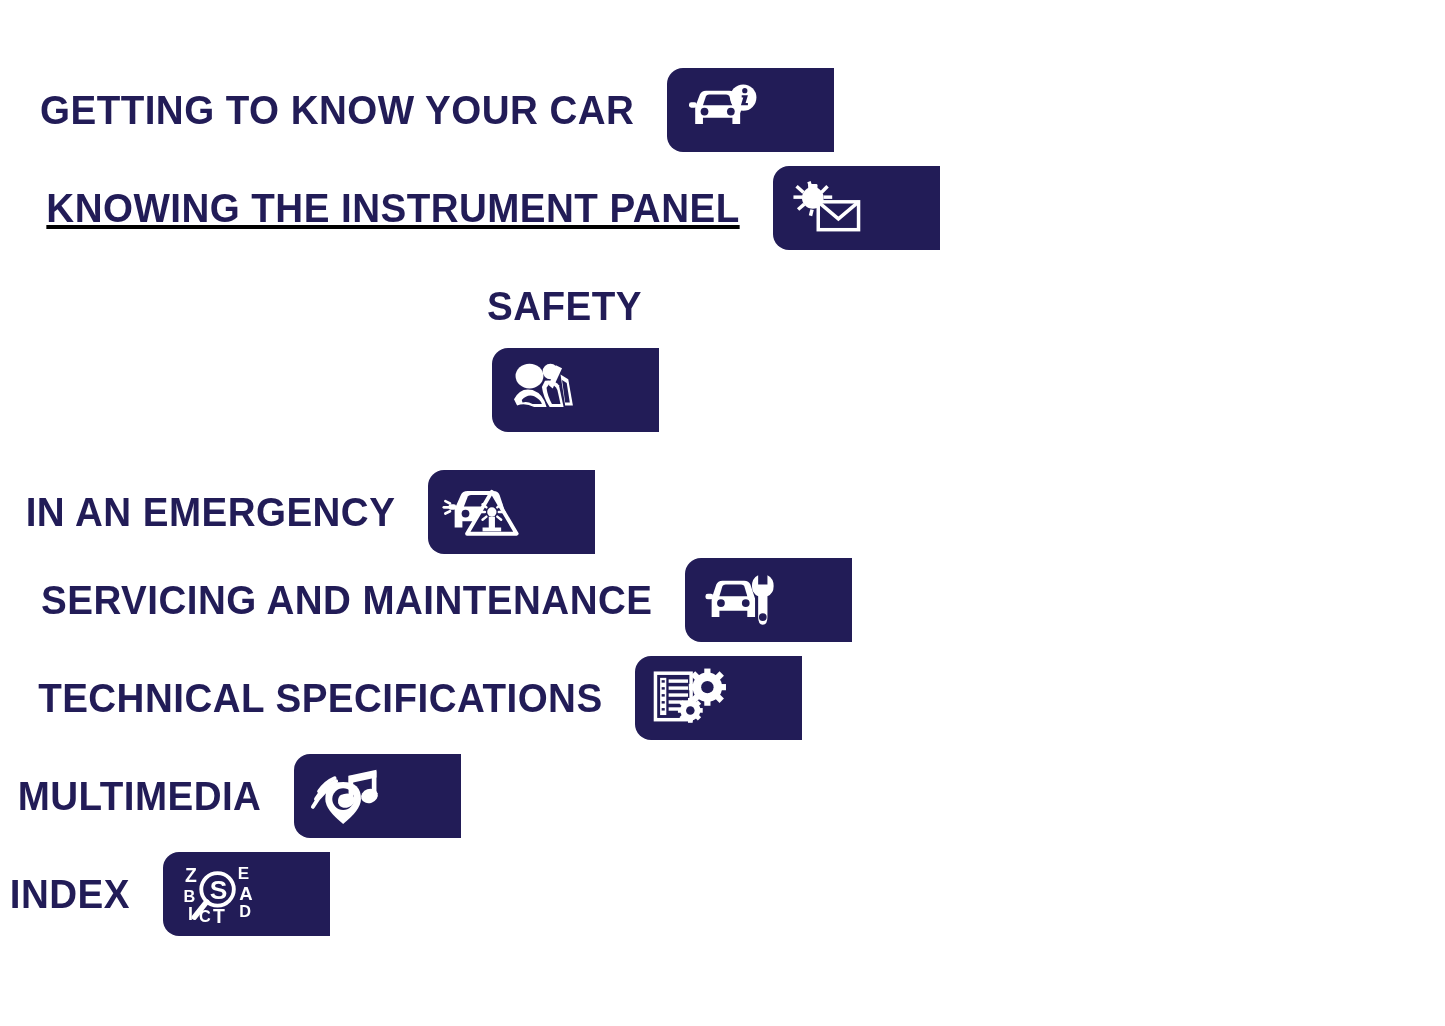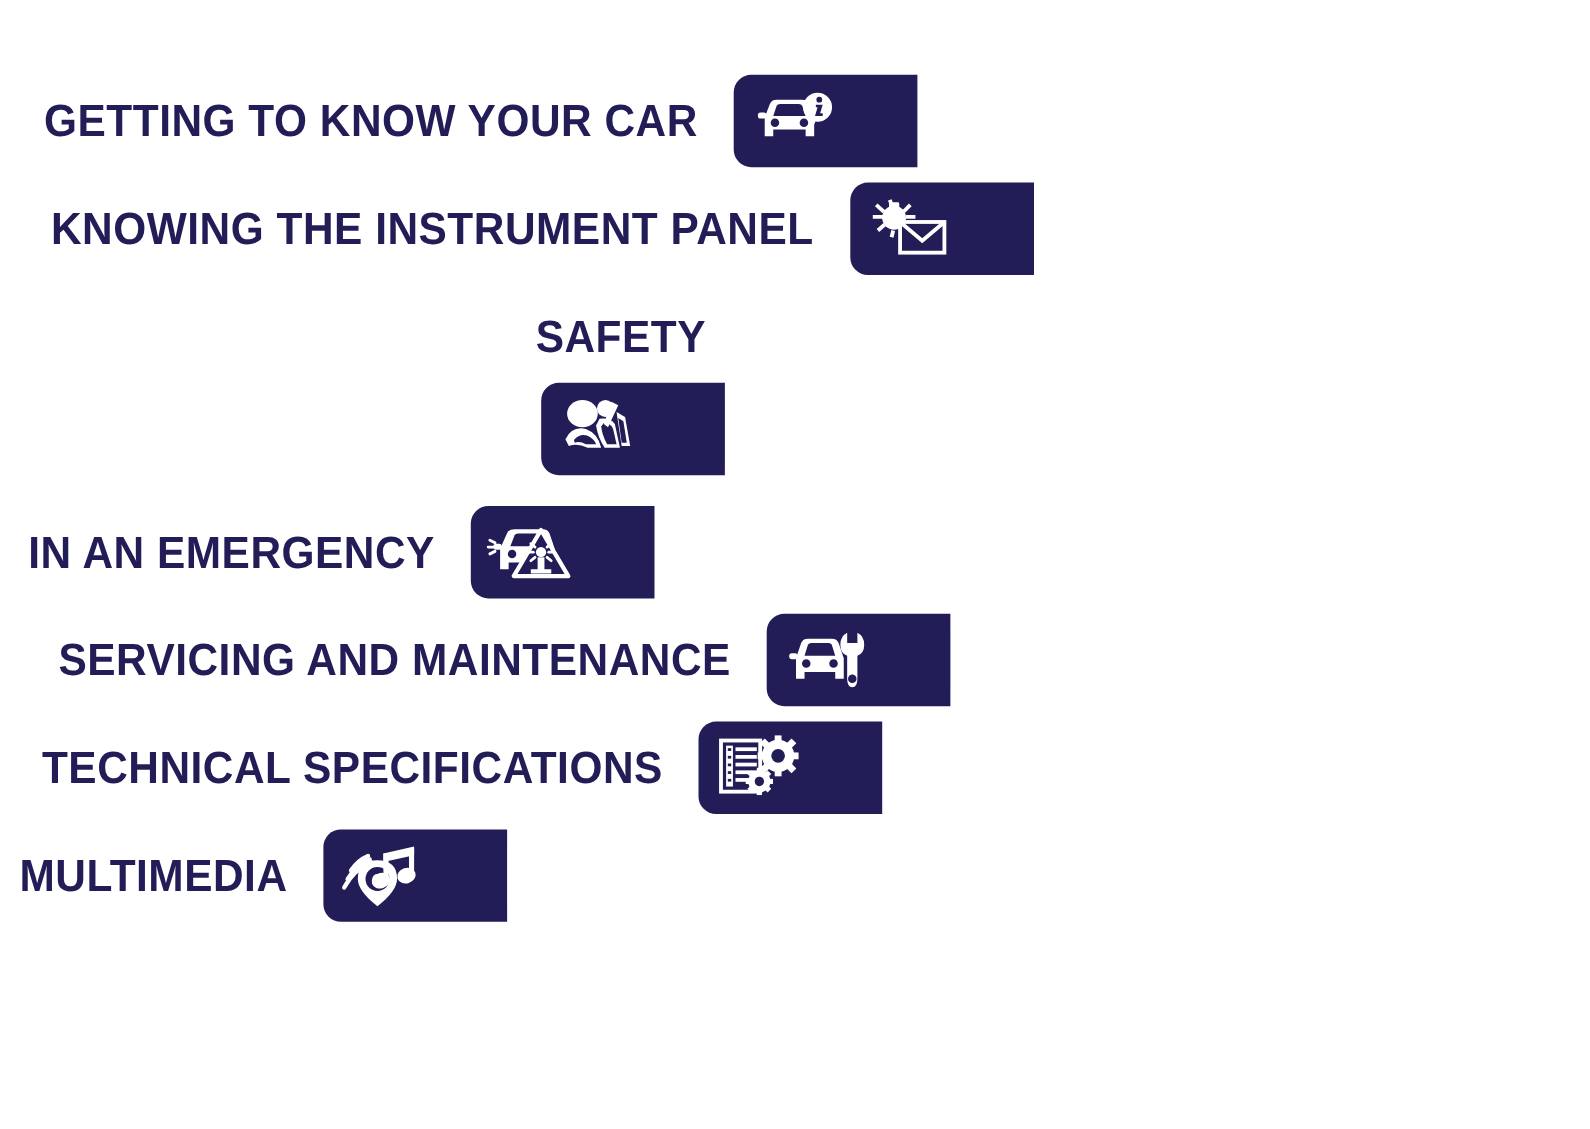--- a/index.html
+++ b/index.html
@@ -92,21 +92,21 @@
 
           <circle fill="#ffffff" cx="80" cy="24" r="17"></circle>
           <path fill="#ffffff" d="M70 36 L76 44 L80 34 Z"></path>
           <circle fill="#221c57" cx="82" cy="15" r="3.4"></circle>
           <path fill="#221c57" d="M78 21 h8 l-3 10 h3 v3 h-9 l3 -10 h-2 z"></path>
         </svg>
       </span>
     </div>
   </div>
 
-  <div class="toc-row" style="top:166px;">
+  <div class="toc-row" style="top:166px;text-decoration:underline;">
     <div class="toc-label">KNOWING THE INSTRUMENT PANEL</div>
     <div class="toc-badge" style="background: rgb(34, 28, 87);">
       <span>
         <svg viewBox="0 0 100 80" xmlns="http://www.w3.org/2000/svg">
 
           <g stroke="#ffffff" stroke-width="4.5" stroke-linecap="butt">
             <line x1="8" y1="26" x2="20" y2="26"></line>
             <line x1="12" y1="12" x2="21" y2="20"></line>
             <line x1="28" y1="6" x2="31" y2="15"></line>
             <line x1="52" y1="12" x2="44" y2="20"></line>
@@ -144,21 +144,21 @@
           <path fill="#ffffff" d="M10 52 Q18 36 34 40 Q48 45 52 62 L36 62 Q24 56 14 60 Z"></path>
           <path fill="#221c57" d="M20 53 Q27 45 36 48 Q44 52 46 58 L34 58 Q27 54 21 56 Z"></path>
 
           <path fill="#ffffff" d="M64 8 L72 12 L60 38 L55 34 Z"></path>
         </svg>
       </span>
     </div>
   </div>
 
 
-  <div class="toc-row" style="top:460px;">
+  <div class="toc-row" style="top:470px;">
     <div class="toc-label">IN AN EMERGENCY</div>
     <div class="toc-badge" style="background: rgb(34, 28, 87);">
       <span>
         <svg viewBox="0 0 100 80" xmlns="http://www.w3.org/2000/svg">
 
           <path fill="#ffffff" d="M16 36 L24 18 Q26 13 33 13 L66 13 Q72 13 74 18 L80 36 L80 60 L70 60 L70 52 L26 52 L26 60 L16 60 Z"></path>
           <path fill="#221c57" d="M28 33 L33 20 Q34 18 37 18 L64 18 Q67 18 68 20 L73 33 Z"></path>
           <circle fill="#221c57" cx="30" cy="42" r="5"></circle>
           <rect fill="#ffffff" x="8" y="30" width="10" height="7" rx="3"></rect>
 
@@ -179,21 +179,21 @@
             <line x1="52" y1="50" x2="57" y2="46"></line>
             <line x1="76" y1="30" x2="71" y2="34"></line>
             <line x1="80" y1="40" x2="73" y2="40"></line>
             <line x1="76" y1="50" x2="71" y2="46"></line>
           </g>
         </svg>
       </span>
     </div>
   </div>
 
-  <div class="toc-row" style="top:558px;padding-left:12px;">
+  <div class="toc-row" style="top:558px;">
     <div class="toc-label">SERVICING AND MAINTENANCE</div>
     <div class="toc-badge" style="background: rgb(34, 28, 87);">
       <span>
         <svg viewBox="0 0 100 80" xmlns="http://www.w3.org/2000/svg">
 
           <path fill="#ffffff" d="M16 38 L22 20 Q24 15 30 15 L58 15 Q64 15 66 20 L72 38 L72 62 L62 62 L62 54 L26 54 L26 62 L16 62 Z"></path>
           <path fill="#221c57" d="M26 35 L30 22 Q31 20 34 20 L54 20 Q57 20 58 22 L62 35 Z"></path>
           <circle fill="#221c57" cx="28" cy="44" r="5"></circle>
           <circle fill="#221c57" cx="60" cy="44" r="5"></circle>
           <rect fill="#ffffff" x="8" y="32" width="10" height="7" rx="3"></rect>
@@ -277,14 +277,35 @@
           <path fill="#ffffff" d="M52 14 L88 6 L88 16 L52 24 Z"></path>
           <rect fill="#ffffff" x="52" y="14" width="6" height="30"></rect>
           <rect fill="#ffffff" x="82" y="8" width="6" height="30"></rect>
           <ellipse fill="#ffffff" cx="49" cy="46" rx="11" ry="9" transform="rotate(-18 49 46)"></ellipse>
           <ellipse fill="#ffffff" cx="79" cy="40" rx="11" ry="9" transform="rotate(-18 79 40)"></ellipse>
         </svg>
       </span>
     </div>
   </div>
 
+  <div class="toc-row" style="top:852px;">
+    <div class="toc-label">INDEX</div>
+    <div class="toc-badge" style="background: rgb(34, 28, 87);">
+      <span>
+        <svg viewBox="0 0 100 80" xmlns="http://www.w3.org/2000/svg">
+          <text class="idx-letter" x="10" y="24" font-size="25">Z</text>
+          <text class="idx-letter" x="8" y="50" font-size="21">B</text>
+          <text class="idx-letter" x="14" y="74" font-size="23">I</text>
+          <text class="idx-letter" x="28" y="76" font-size="21">C</text>
+          <text class="idx-letter" x="46" y="78" font-size="25">T</text>
+          <text class="idx-letter" x="78" y="20" font-size="22">E</text>
+          <text class="idx-letter" x="80" y="48" font-size="24">A</text>
+          <text class="idx-letter" x="80" y="70" font-size="21">D</text>
+
+          <circle cx="52" cy="34" r="21" fill="none" stroke="#ffffff" stroke-width="5"></circle>
+          <line x1="38" y1="50" x2="22" y2="70" stroke="#ffffff" stroke-width="7" stroke-linecap="round"></line>
+          <text class="idx-letter" x="42" y="46" font-size="34">S</text>
+        </svg>
+      </span>
+    </div>
+  </div>
 
 </div>
 
 </body></html>

